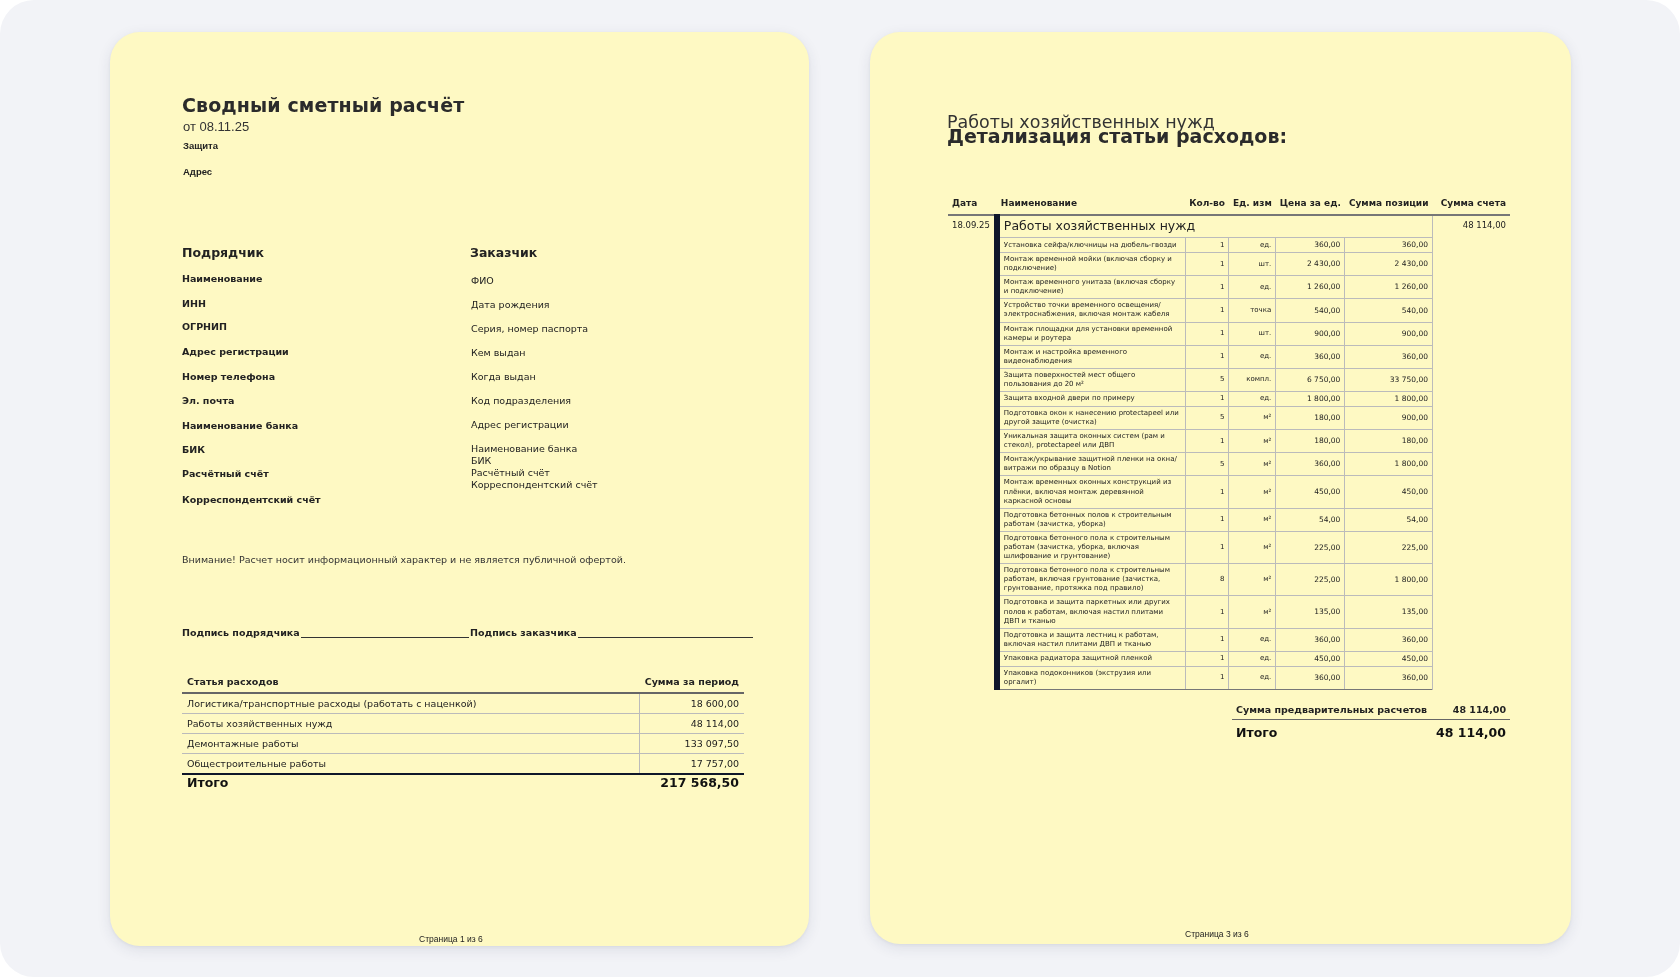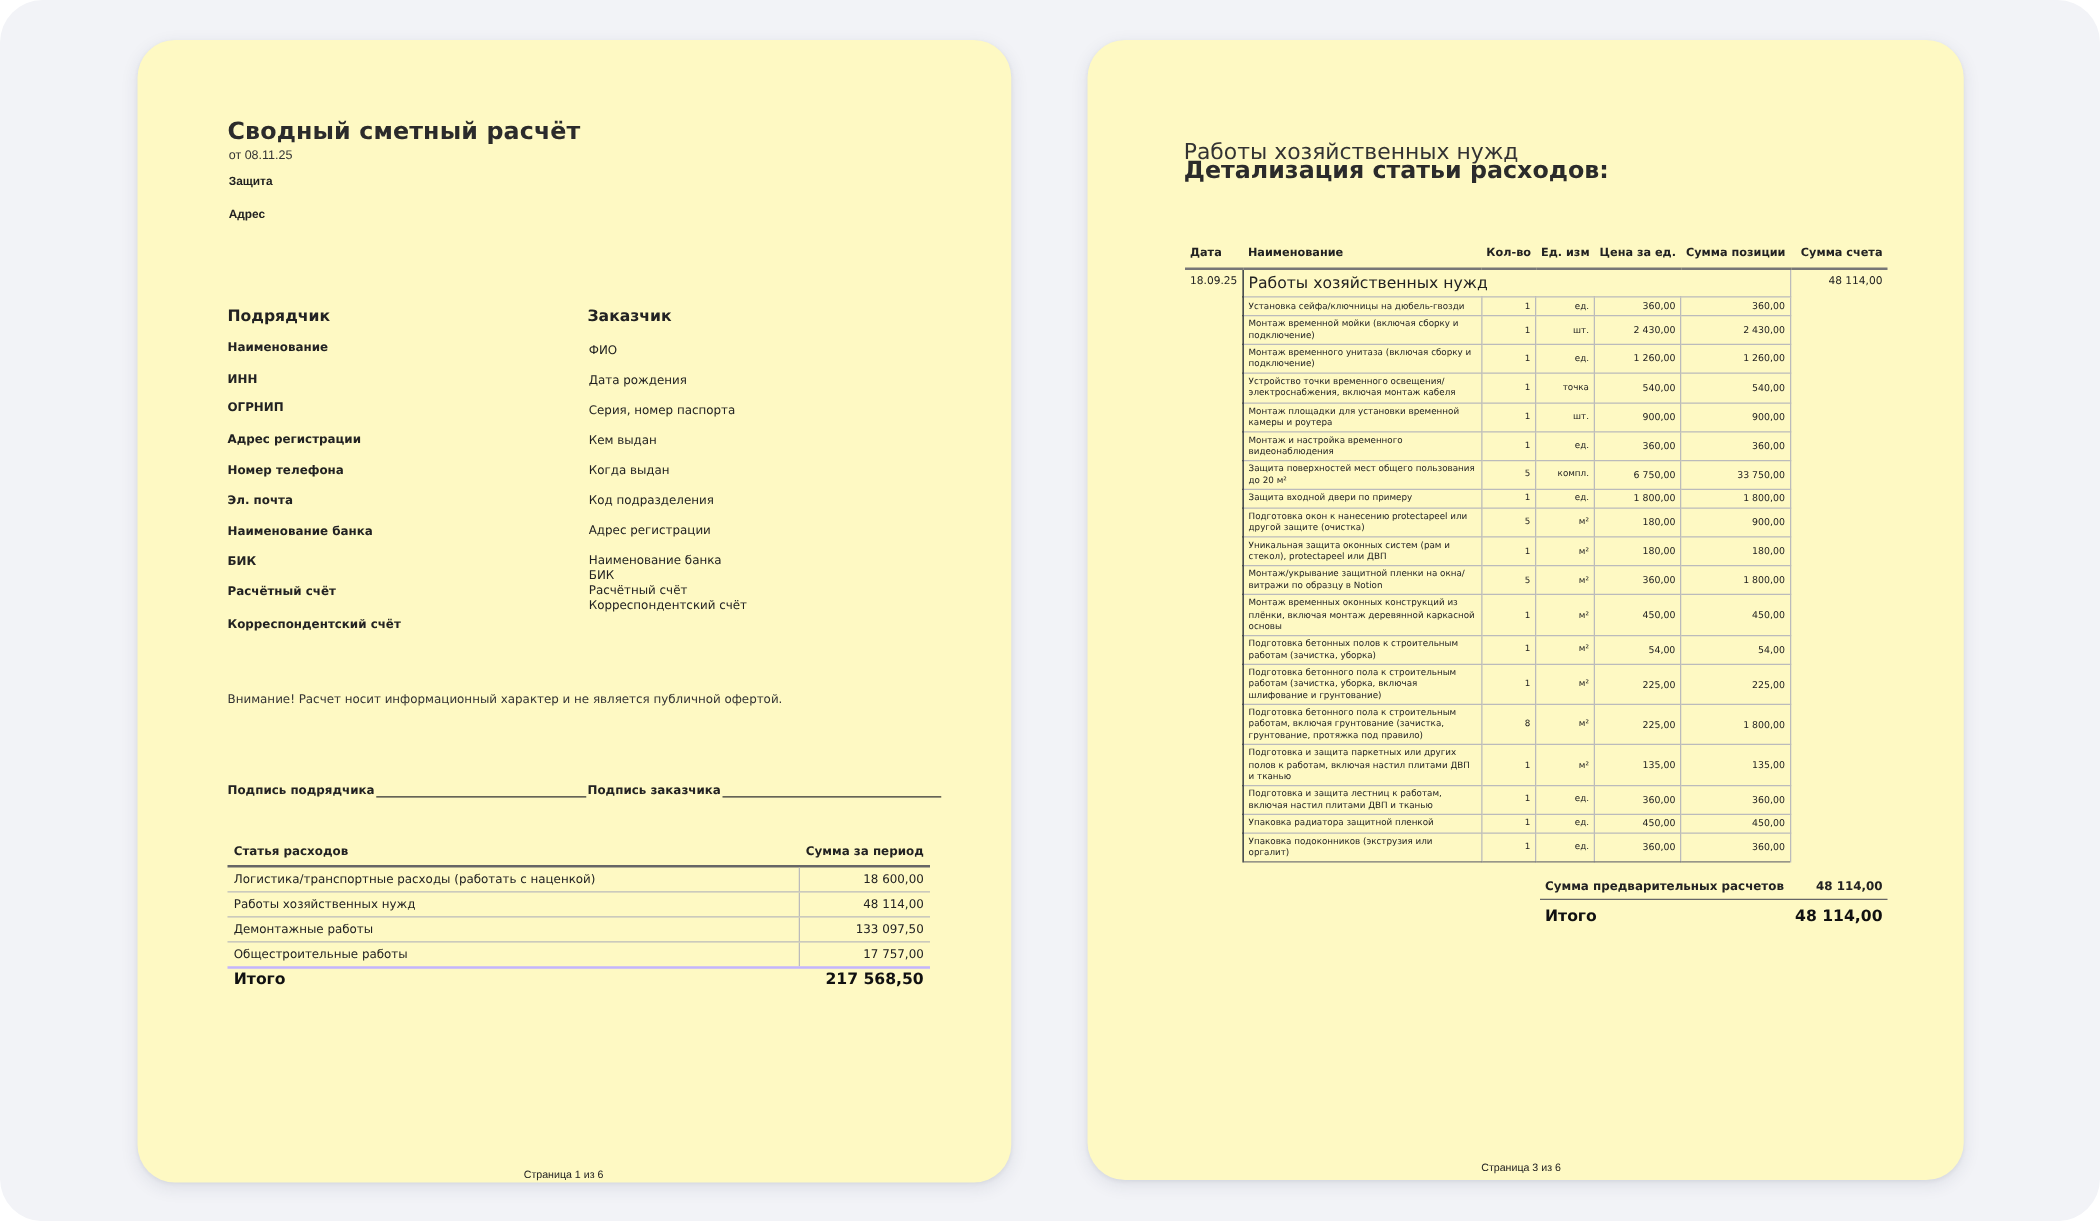--- a/index.html
+++ b/index.html
@@ -15,54 +15,54 @@
   }
   .page {
     position: absolute; background: #fef9c3; border-radius: 30px;
     box-shadow: 0 4px 14px rgba(40,50,80,0.10), 0 1px 3px rgba(40,50,80,0.06);
   }
   .page-left  { left: 110px; top: 32px; width: 699px; height: 914px; }
   .page-right { left: 870px; top: 32px; width: 701px; height: 912px; }
 
   
   .l-title { position: absolute; left: 72px; top: 62px; font-size: 19px; font-weight: bold; color: #2b2b2b; letter-spacing: 0.1px; }
-  .l-date  { position: absolute; left: 73px; top: 87px; font-size: 10px; color: #333; font-family: "Liberation Sans", sans-serif; }
+  .l-date  { position: absolute; left: 73px; top: 87px; font-size: 13px; color: #333; font-family: "Liberation Sans", sans-serif; }
   .l-proj  { position: absolute; left: 73px; top: 108px; font-size: 9.5px; font-weight: bold; color: #222; font-family: "Liberation Sans", sans-serif; }
   .l-addr  { position: absolute; left: 73px; top: 134px; font-size: 9.5px; font-weight: bold; color: #222; font-family: "Liberation Sans", sans-serif; }
 
   .col-head { position: absolute; font-size: 12.5px; font-weight: bold; color: #222; }
   .contractor-head { left: 72px; top: 213px; }
   .customer-head { left: 360px; top: 213px; }
   .field { position: absolute; font-size: 9.5px; color: #222; white-space: nowrap; }
   .field.b { font-weight: bold; }
 
   .notice { position: absolute; left: 72px; top: 522px; font-size: 9.5px; color: #333; }
   .sign { position: absolute; top: 571px; font-size: 9.5px; font-weight: bold; color: #222; display: flex; align-items: flex-end; margin-top: 24px; }
   .sign .line { border-bottom: 1px solid #333; height: 10px; margin-left: 1px; }
   .sign-contractor { left: 72px; }
   .sign-customer { left: 360px; text-align: right; }
 
   .sum-table { position: absolute; left: 72px; top: 640px; width: 562px; border-collapse: collapse; font-size: 9.5px; }
   .sum-table th { text-align: left; font-weight: bold; padding: 4px 5px 5px 5px; border-bottom: 2px solid #666; font-size: 9.5px; }
   .sum-table th.r { text-align: right; }
   .sum-table td { padding: 4px 5px; border-bottom: 1px solid #bbb; height: 20px; color: #222; }
   .sum-table td.r { text-align: right; border-left: 1px solid #bbb; width: 105px; }
-  .sum-table tr.last td { border-bottom: 2px solid #c4b5fd; }
+  .sum-table tr.last td { border-bottom: 2px solid #0f172a; }
   .sum-total { position: absolute; left: 72px; top: 743px; width: 562px; display: flex; justify-content: space-between; padding: 0 5px; font-size: 12.5px; font-weight: bold; color: #111; }
   .footer-l { position: absolute; left: 309px; top: 902px; }
   .page-footer { font-size: 8.5px; color: #222; font-family: "Liberation Sans", sans-serif; }
 
   
   .r-title { position: absolute; left: 77px; top: 56px; font-size: 19px; font-weight: bold; color: #2b2b2b; margin-top: 37px; }
   .r-sub   { position: absolute; left: 77px; top: 80px; font-size: 17.5px; color: #333; }
   .det-table { position: absolute; left: 78px; top: 166px; width: 562px; border-collapse: collapse; font-size: 7px; color: #222; }
   .det-table th { font-size: 9px; font-weight: bold; text-align: left; padding: 0 4px 6px 4px; border-bottom: 2px solid #777; white-space: nowrap; color: #222; }
   .det-table th.r { text-align: right; }
   .det-table td { border: 1px solid #bbb; padding: 2px 4px; line-height: 1.3; vertical-align: middle; }
-  .det-table td.date { border: none; border-right: 1px solid #0f172a; font-size: 8.5px; vertical-align: top; padding-top: 4px; width: 46px; }
+  .det-table td.date { border: none; border-right: 6px solid #0f172a; font-size: 8.5px; vertical-align: top; padding-top: 4px; width: 46px; }
   .det-table td.group-name { font-size: 12.5px; color: #222; border: none; border-right: 1px solid #bbb; border-bottom: 1px solid #bbb; padding: 2px 4px 3px 4px; height: 22px; }
   .det-table td.acct { border: none; border-left: 1px solid #bbb; text-align: right; font-size: 8.5px; vertical-align: top; padding-top: 4px; width: 78px; }
   .det-table td.qty { text-align: right; width: 40px; }
   .det-table td.unit { text-align: right; width: 42px; }
   .det-table td.price { text-align: right; width: 64px; font-size: 7.5px; }
   .det-table td.pos { text-align: right; width: 84px; font-size: 7.5px; }
   .det-table td.name { width: 201px; }
   .det-table tr.end td { border-bottom: 1.5px solid #777; }
 
   .pre-sum { position: absolute; left: 362px; top: 672px; width: 278px; display: flex; justify-content: space-between; padding: 0 4px 4px 4px; font-size: 9.5px; font-weight: bold; color: #222; border-bottom: 1.5px solid #666; }

